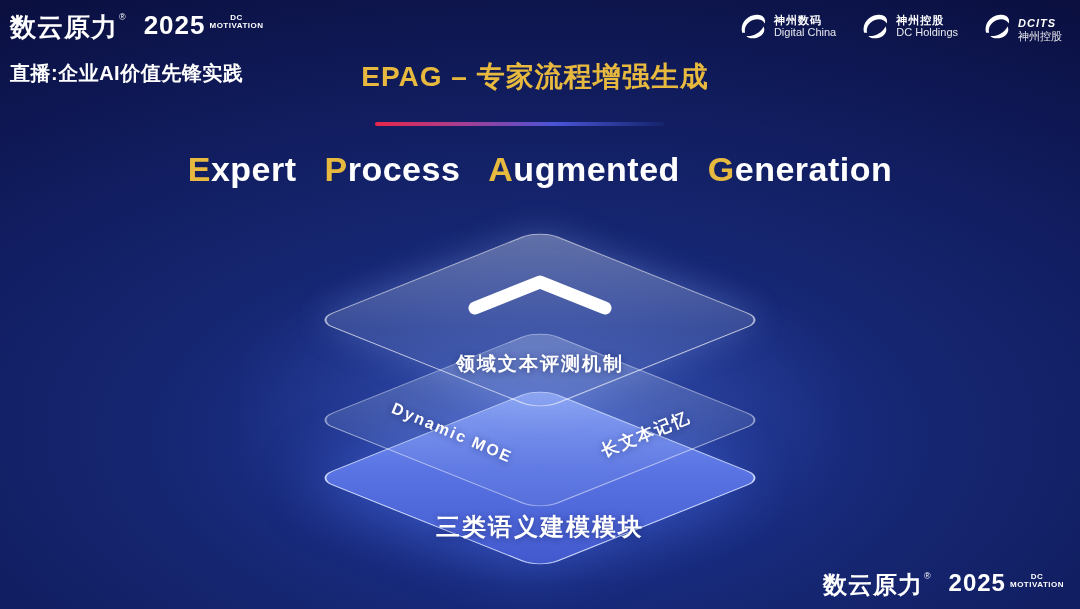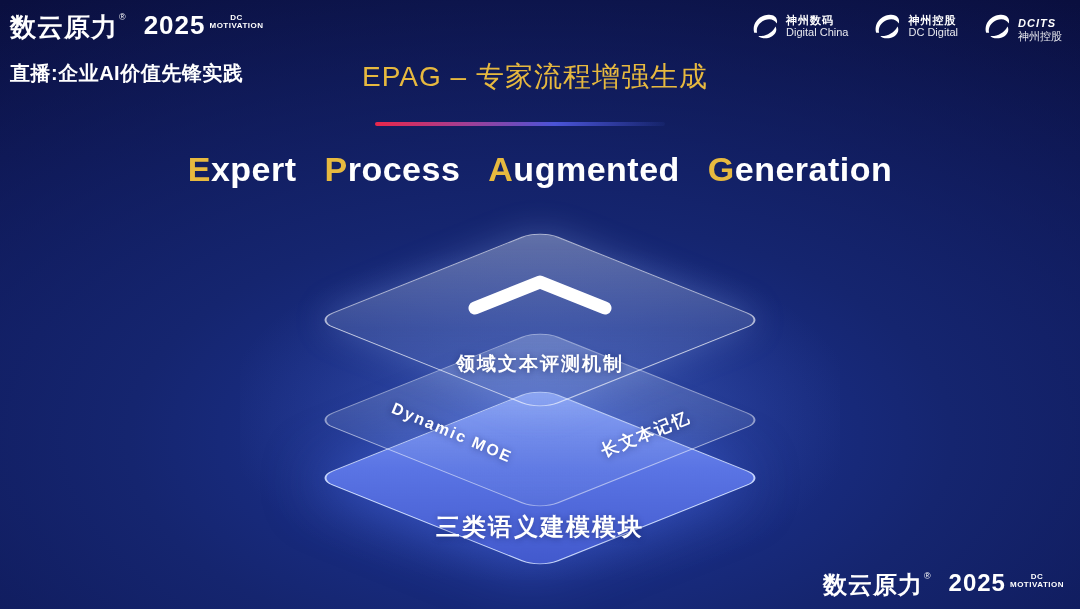--- a/index.html
+++ b/index.html
@@ -29,21 +29,21 @@
   .b-reg { font-size:9px; margin:2px 2px 0 1px; }
   .b-year { font-weight:900; font-size:26px; letter-spacing:1px; margin-left:16px;text-align:right; }
   .bottom-right .b-year { font-size:24px; }
   .b-sub { display:flex; flex-direction:column; margin-left:4px; margin-top:4px; line-height:1.05;align-items:center; }
   .b-sub span { font-size:8px; font-weight:700; letter-spacing:0.5px; }
 
   
   .live-label { position:absolute; left:10px; top:60px; font-size:20px; font-weight:800; letter-spacing:0.5px; }
   .page-title {
     position:absolute; left:50%; top:58px; transform:translateX(-50%);
-    margin-left:-5px; font-size:28px; font-weight:400; color:#e7b93f; letter-spacing:1px; white-space:nowrap;
+    margin-left:-5px; font-size:28px; font-weight:700; color:#e7b93f; letter-spacing:1px; white-space:nowrap;
   }
   .divider {
     position:absolute; left:375px; top:122px; width:290px; height:4px; border-radius:2px;
     background:linear-gradient(90deg,#e8274b 0%, #a03f96 32%, #4a54d8 62%, rgba(46,72,170,0.12) 100%);
   }
 
   
   .logos { position:absolute; right:18px; top:10px; display:flex; gap:24px; align-items:center; }
   .logo { display:flex; align-items:center; gap:6px; }
   .logo-icon { width:30px; height:30px; flex:0 0 auto; }
@@ -134,21 +134,21 @@
     </div>
     <div class="logo">
       <span class="logo-icon">
         <svg viewBox="0 0 36 36" width="30" height="30">
           <path d="M5 26 C2 15 11 5 22 4.5 C30 4 34 9.5 32 15 C30 10.5 24 8.5 18 10.8 C11 13.5 7 20 8.5 26 Z" fill="#fff"></path>
           <path d="M10 30 C17 31 27 26.5 30.5 18.5 C33.5 23.5 30 30 23 32 C17.5 33.6 12 32.6 10 30 Z" fill="#fff"></path>
         </svg>
       </span>
       <span class="logo-text">
         <span class="logo-line1">神州控股</span>
-        <span class="logo-line2">DC Digital</span>
+        <span class="logo-line2">DC Holdings</span>
       </span>
     </div>
     <div class="logo logo-dcits">
       <span class="logo-icon">
         <svg viewBox="0 0 36 36" width="30" height="30">
           <path d="M5 26 C2 15 11 5 22 4.5 C30 4 34 9.5 32 15 C30 10.5 24 8.5 18 10.8 C11 13.5 7 20 8.5 26 Z" fill="#fff"></path>
           <path d="M10 30 C17 31 27 26.5 30.5 18.5 C33.5 23.5 30 30 23 32 C17.5 33.6 12 32.6 10 30 Z" fill="#fff"></path>
         </svg>
       </span>
       <span class="logo-text">

